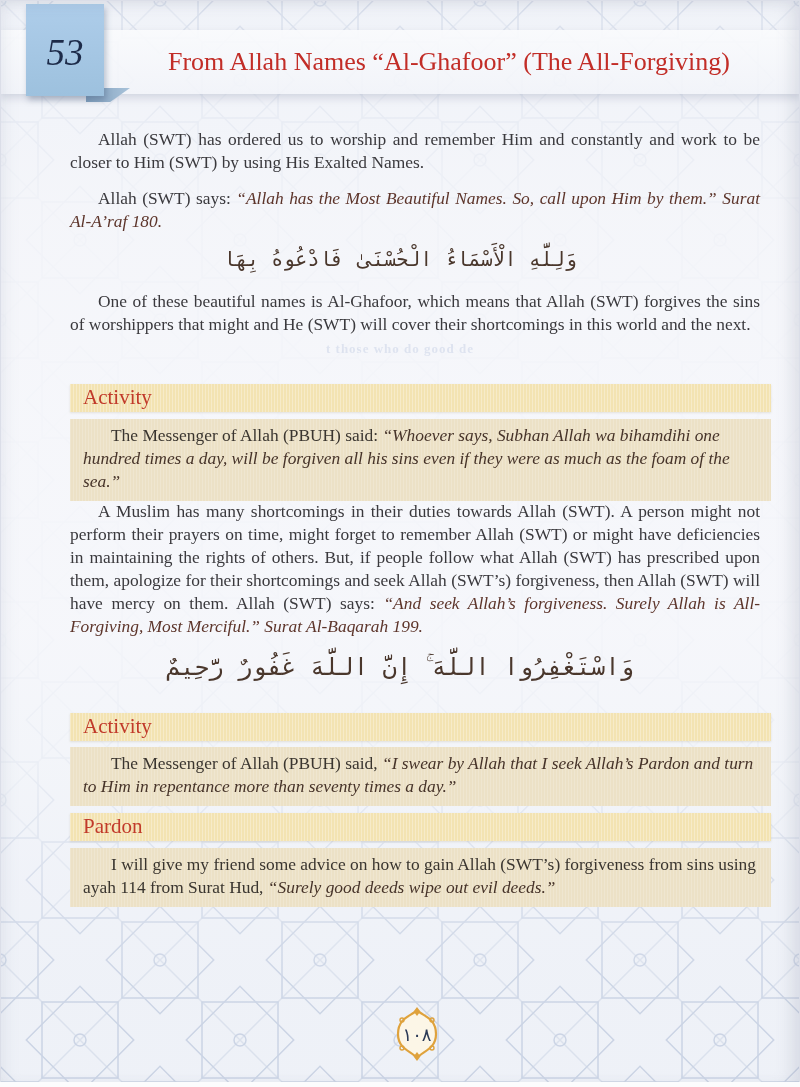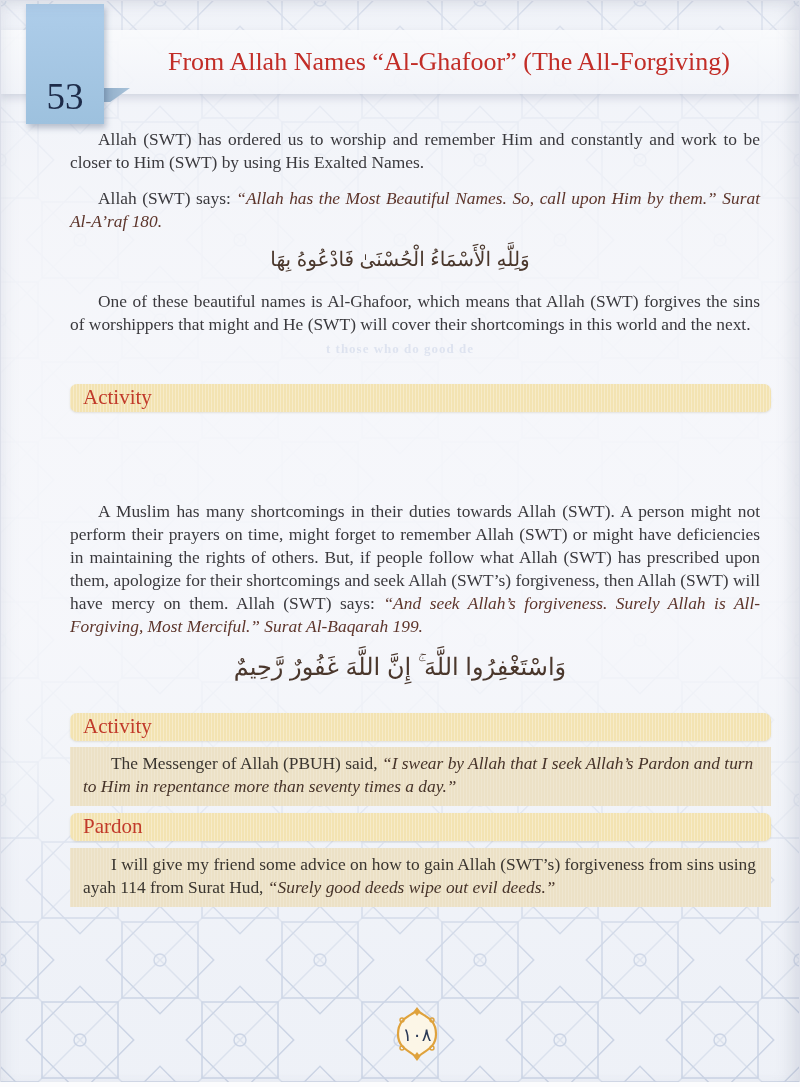--- a/index.html
+++ b/index.html
@@ -38,53 +38,52 @@
   .page-title{
     position:absolute;left:112px;right:14px;top:0;height:64px;line-height:64px;
     text-align:center;font-size:26px;color:#c22d27;white-space:nowrap;
   }
   .tab-fold{
     position:absolute;left:86px;top:88px;width:44px;height:14px;
     background:linear-gradient(90deg,#7e9dbb,#a9c3da);
     clip-path:polygon(0 0,100% 0,55% 100%,0 100%);
   }
   .page-tab{
-    position:absolute;left:26px;top:4px;width:78px;height:120px;
+    position:absolute;left:26px;top:4px;width:78px;height:92px;
     background:linear-gradient(180deg,#aecdea,#9dc1de);
     box-shadow:2px 4px 6px rgba(70,90,120,.35);
     display:flex;align-items:flex-end;justify-content:center;
-    padding-bottom:6px;box-sizing:border-box;
-    font-size:37px;color:#1d2b49;
+    padding-bottom:22px;box-sizing:border-box;
+    font-size:37px;color:#1d2b49;font-style:italic;
   }
 
   
   .para{
     position:absolute;left:70px;width:690px;
     font-size:17.4px;line-height:23px;color:#3a393d;
     text-align:justify;text-indent:28px;margin:0;
   }
   .q{font-style:italic;color:#5d352b;}
   .qref{font-style:italic;color:#5d352b;}
   .ayah{
     position:absolute;left:0;width:100%;text-align:center;direction:rtl;
-    font-family:Liberation Sans, sans-serif;color:#4a372c;margin:0;
+    font-family:Liberation Mono, monospace;color:#4a372c;margin:0;
   }
   .ghost{
     position:absolute;top:341px;left:0;width:100%;text-align:center;
     font-size:13px;font-weight:700;letter-spacing:1px;
     color:#8ea2cc;opacity:.22;filter:blur(.7px);
   }
 
   
   .bar{
     position:absolute;left:70px;width:701px;height:28px;box-sizing:border-box;
     background-color:#f3e3b2;
     background-image:repeating-linear-gradient(90deg,rgba(255,255,255,.30) 0 1px,rgba(0,0,0,0) 1px 3px);
     box-shadow:0 1px 2px rgba(140,130,90,.18);
-    border-radius:7px;
   }
   .bar-label{font-size:21px;line-height:27px;padding-left:13px;color:#c13a2a;}
   .box{
     position:absolute;left:70px;width:701px;box-sizing:border-box;
     background-color:#ece1c6;
     background-image:repeating-linear-gradient(90deg,rgba(255,255,255,.18) 0 1px,rgba(0,0,0,0) 1px 3px);
     padding:5px 12px 8px 13px;
     font-size:17.4px;line-height:23px;color:#3a352f;text-indent:28px;margin:0;
   }
   .box .bq{font-style:italic;color:#463329;}
@@ -159,20 +158,23 @@
 
   <p class="para" style="top:290px">
     <span>One of these beautiful names is Al-Ghafoor, which means that Allah (SWT) forgives the sins of worshippers that might and He (SWT) will cover their shortcomings in this world and the next.</span>
   </p>
 
   <div class="ghost">t those who do good de</div>
 
   <div class="bar" style="top:384px">
     <div class="bar-label">Activity</div>
   </div>
+  <p class="box" style="top:419px">
+    <span>The Messenger of Allah (PBUH) said: </span><span class="bq">“Whoever says, Subhan Allah wa bihamdihi one hundred times a day, will be forgiven all his sins even if they were as much as the foam of the sea.”</span>
+  </p>
 
   <p class="para" style="top:500px">
     <span>A Muslim has many shortcomings in their duties towards Allah (SWT). A person might not perform their prayers on time, might forget to remember Allah (SWT) or might have deficiencies in maintaining the rights of others. But, if people follow what Allah (SWT) has prescribed upon them, apologize for their shortcomings and seek Allah (SWT’s) forgiveness, then Allah (SWT) will have mercy on them. Allah (SWT) says: </span><span class="q">“And seek Allah’s forgiveness. Surely Allah is All-Forgiving, Most Merciful.”</span><span class="qref"> Surat Al-Baqarah 199.</span>
   </p>
 
   <p class="ayah" style="top:653px;font-size:24px">وَاسْتَغْفِرُوا اللَّهَ ۚ إِنَّ اللَّهَ غَفُورٌ رَّحِيمٌ</p>
 
   <div class="bar" style="top:713px">
     <div class="bar-label">Activity</div>
   </div>

